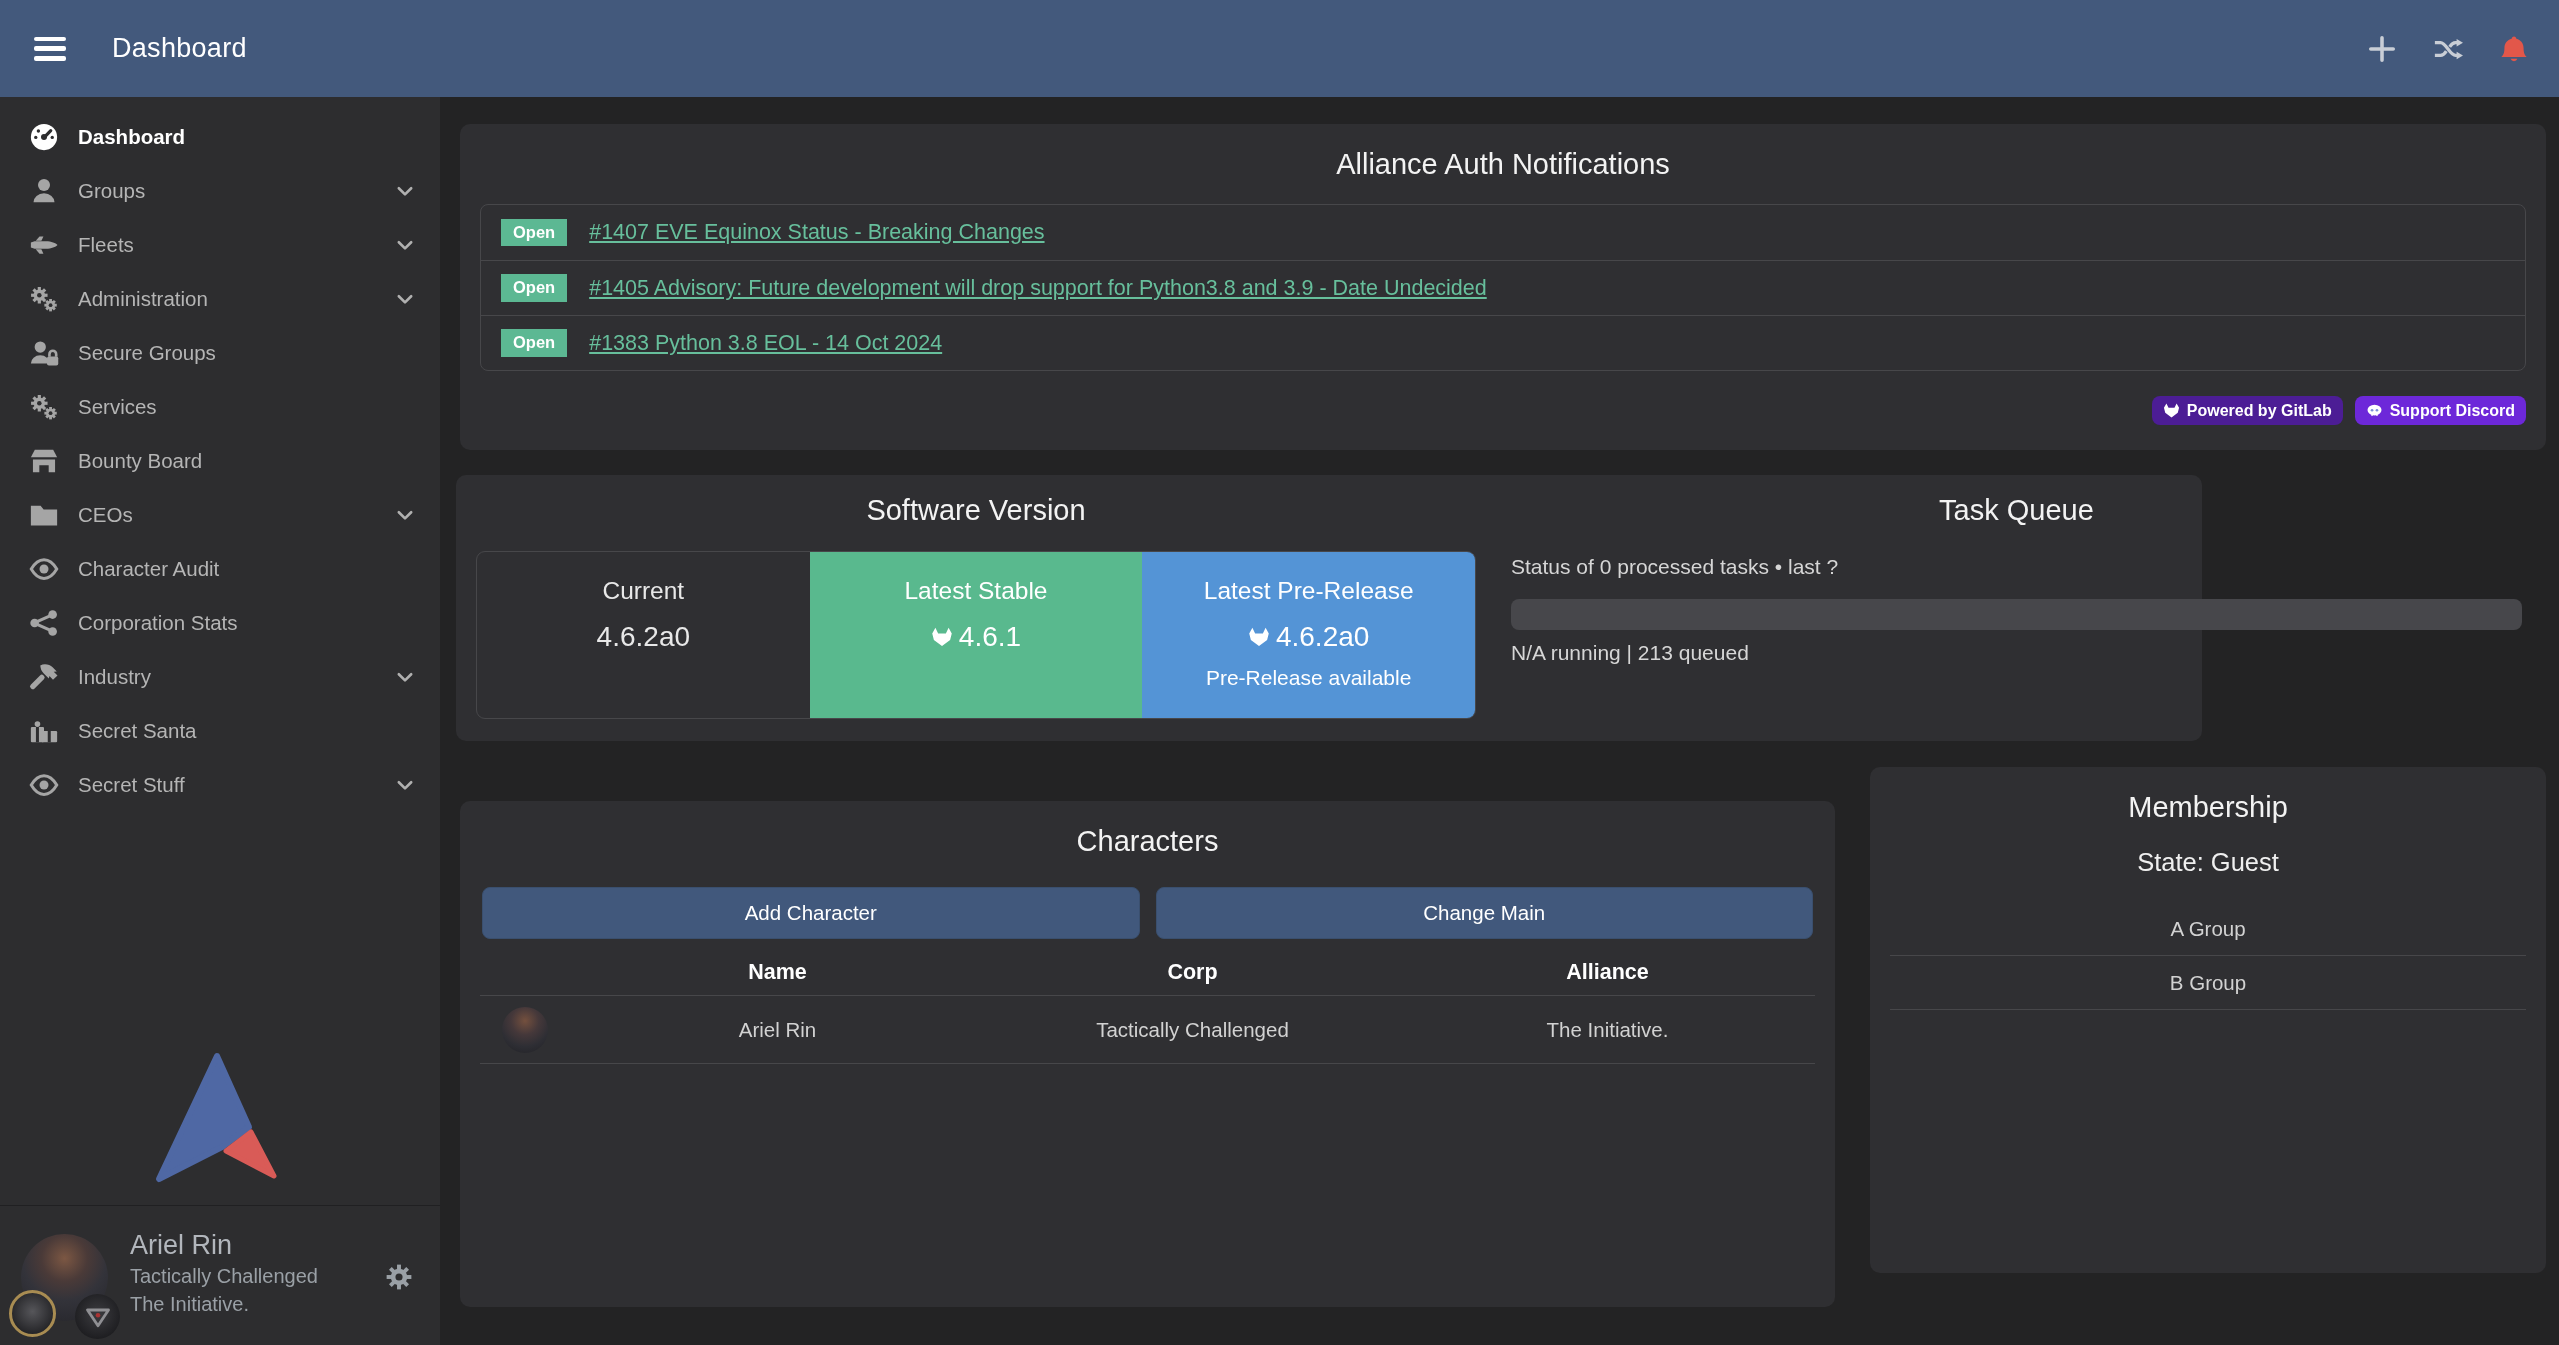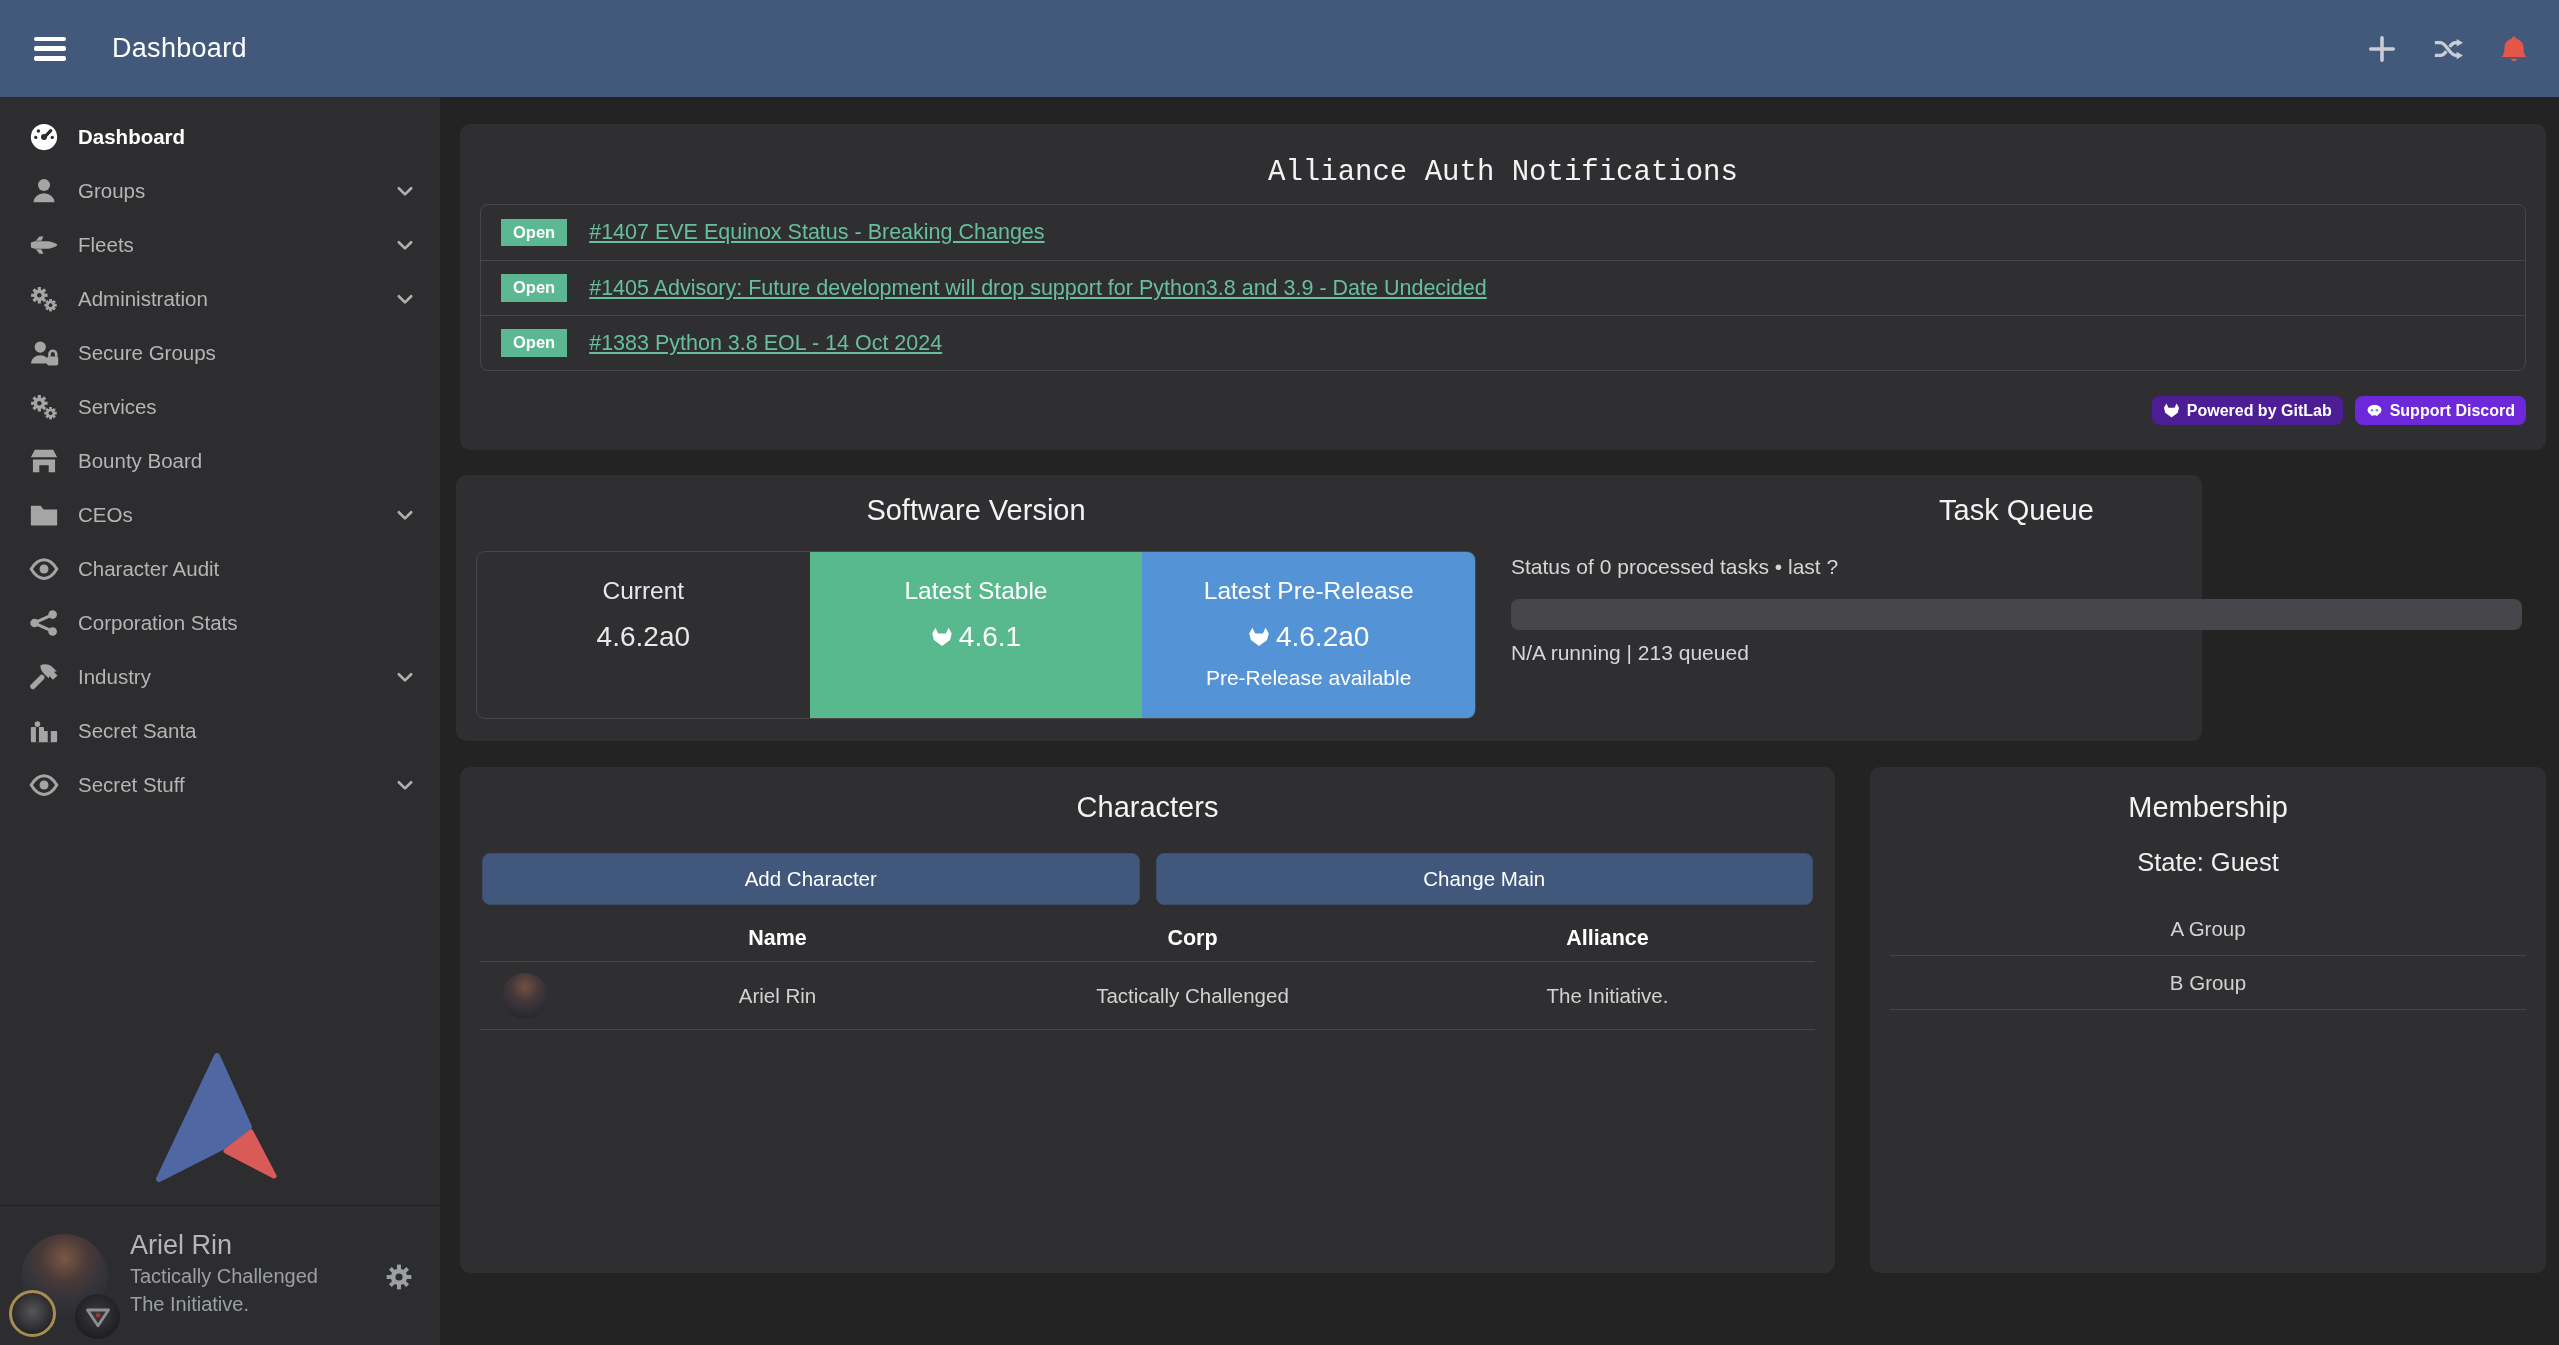--- a/index.html
+++ b/index.html
@@ -56,21 +56,21 @@
   .p-name{font-size:27px;color:#b2b6bc;line-height:34px;}
   .p-corp,.p-alliance{font-size:20px;color:#9aa0a6;line-height:28px;}
   .p-gear{position:absolute;right:26px;top:56px;width:30px;height:30px;color:#9aa0a6;cursor:pointer;}
   .p-gear svg{width:30px;height:30px;}
   
   .main{position:absolute;left:440px;top:97px;width:2119px;height:1248px;background:var(--mainbg);}
   .panel{position:absolute;background:var(--panel);border-radius:10px;}
   .panel-title{text-align:center;font-size:29px;font-weight:500;color:var(--white);}
   
   .panel-notif{left:20px;top:27px;width:2086px;height:326px;}
-  .panel-notif .panel-title{padding-top:32px;font-family:Liberation Mono, monospace;}
+  .panel-notif .panel-title{padding-top:24px;}
   .notif-list{position:absolute;left:20px;right:20px;top:80px;border:1px solid var(--border);border-radius:8px;}
   .notif-row{height:55px;display:flex;align-items:center;padding-left:20px;gap:22px;}
   .notif-row + .notif-row{border-top:1px solid var(--border);}
   .open-badge{background:var(--green-badge);color:#fff;font-size:16.5px;font-weight:bold;padding:5px 12px 6px;border-radius:0;line-height:1;}
   .notif-link{font-size:21.5px;color:var(--green-link);text-decoration:underline;cursor:pointer;}
   .notif-badges{position:absolute;right:20px;top:272px;display:flex;gap:12px;}
   .fbadge{height:29px;border-radius:8px;display:flex;align-items:center;gap:7px;padding:0 11px;color:#fff;font-size:16px;font-weight:bold;cursor:pointer;}
   .fbadge .f-icon{width:17px;height:17px;display:flex;}
   .fbadge .f-icon svg{width:17px;height:17px;color:#fff;}
   
@@ -85,21 +85,21 @@
   .ver-label{font-size:24.5px;line-height:30px;}
   .ver-line{margin-top:15px;font-size:28px;display:flex;align-items:center;justify-content:center;gap:6px;}
   .ver-line .v-icon{width:22px;height:22px;display:flex;}
   .ver-line .v-icon svg{width:22px;height:22px;color:#fff;}
   .ver-note{margin-top:13px;font-size:21px;}
   .tq-status{position:absolute;left:0;top:80px;font-size:21px;color:#d6d6d6;}
   .tq-track{position:absolute;left:0;top:124px;width:100%;height:31px;background:#47474b;border-radius:8px;overflow:hidden;}
   .tq-fill{height:100%;background:var(--green-badge);width:0;}
   .tq-summary{position:absolute;left:0;top:166px;font-size:21px;color:#d6d6d6;}
   
-  .panel-chars{left:20px;top:670px;width:1375px;height:506px;}
+  .panel-chars{left:20px;top:704px;width:1375px;height:506px;}
   .panel-chars .panel-title{padding-top:24px;}
   .char-buttons{position:absolute;left:22px;right:22px;top:86px;display:grid;grid-template-columns:1fr 1fr;gap:16px;}
   .btn{height:52px;background:var(--btn);border:1px solid #3a4f6e;border-radius:8px;color:#fff;font-size:20.5px;display:flex;align-items:center;justify-content:center;cursor:pointer;}
   .char-table{position:absolute;left:20px;right:20px;top:148px;}
   .char-head{display:grid;grid-template-columns:90px 1fr 1fr 1fr;height:47px;border-bottom:1px solid var(--border);align-items:center;}
   .char-head .th{text-align:center;font-size:21.5px;font-weight:bold;color:#fff;}
   .char-row{display:grid;grid-template-columns:90px 1fr 1fr 1fr;height:68px;border-bottom:1px solid var(--border);align-items:center;}
   .char-row .td{text-align:center;font-size:20.5px;color:#d2d2d2;}
   .char-avatar{width:46px;height:46px;border-radius:50%;margin:0 auto;
     background:radial-gradient(circle at 50% 30%, #74503e 0%, #45383a 35%, #2e2e34 65%, #202024 100%);}

